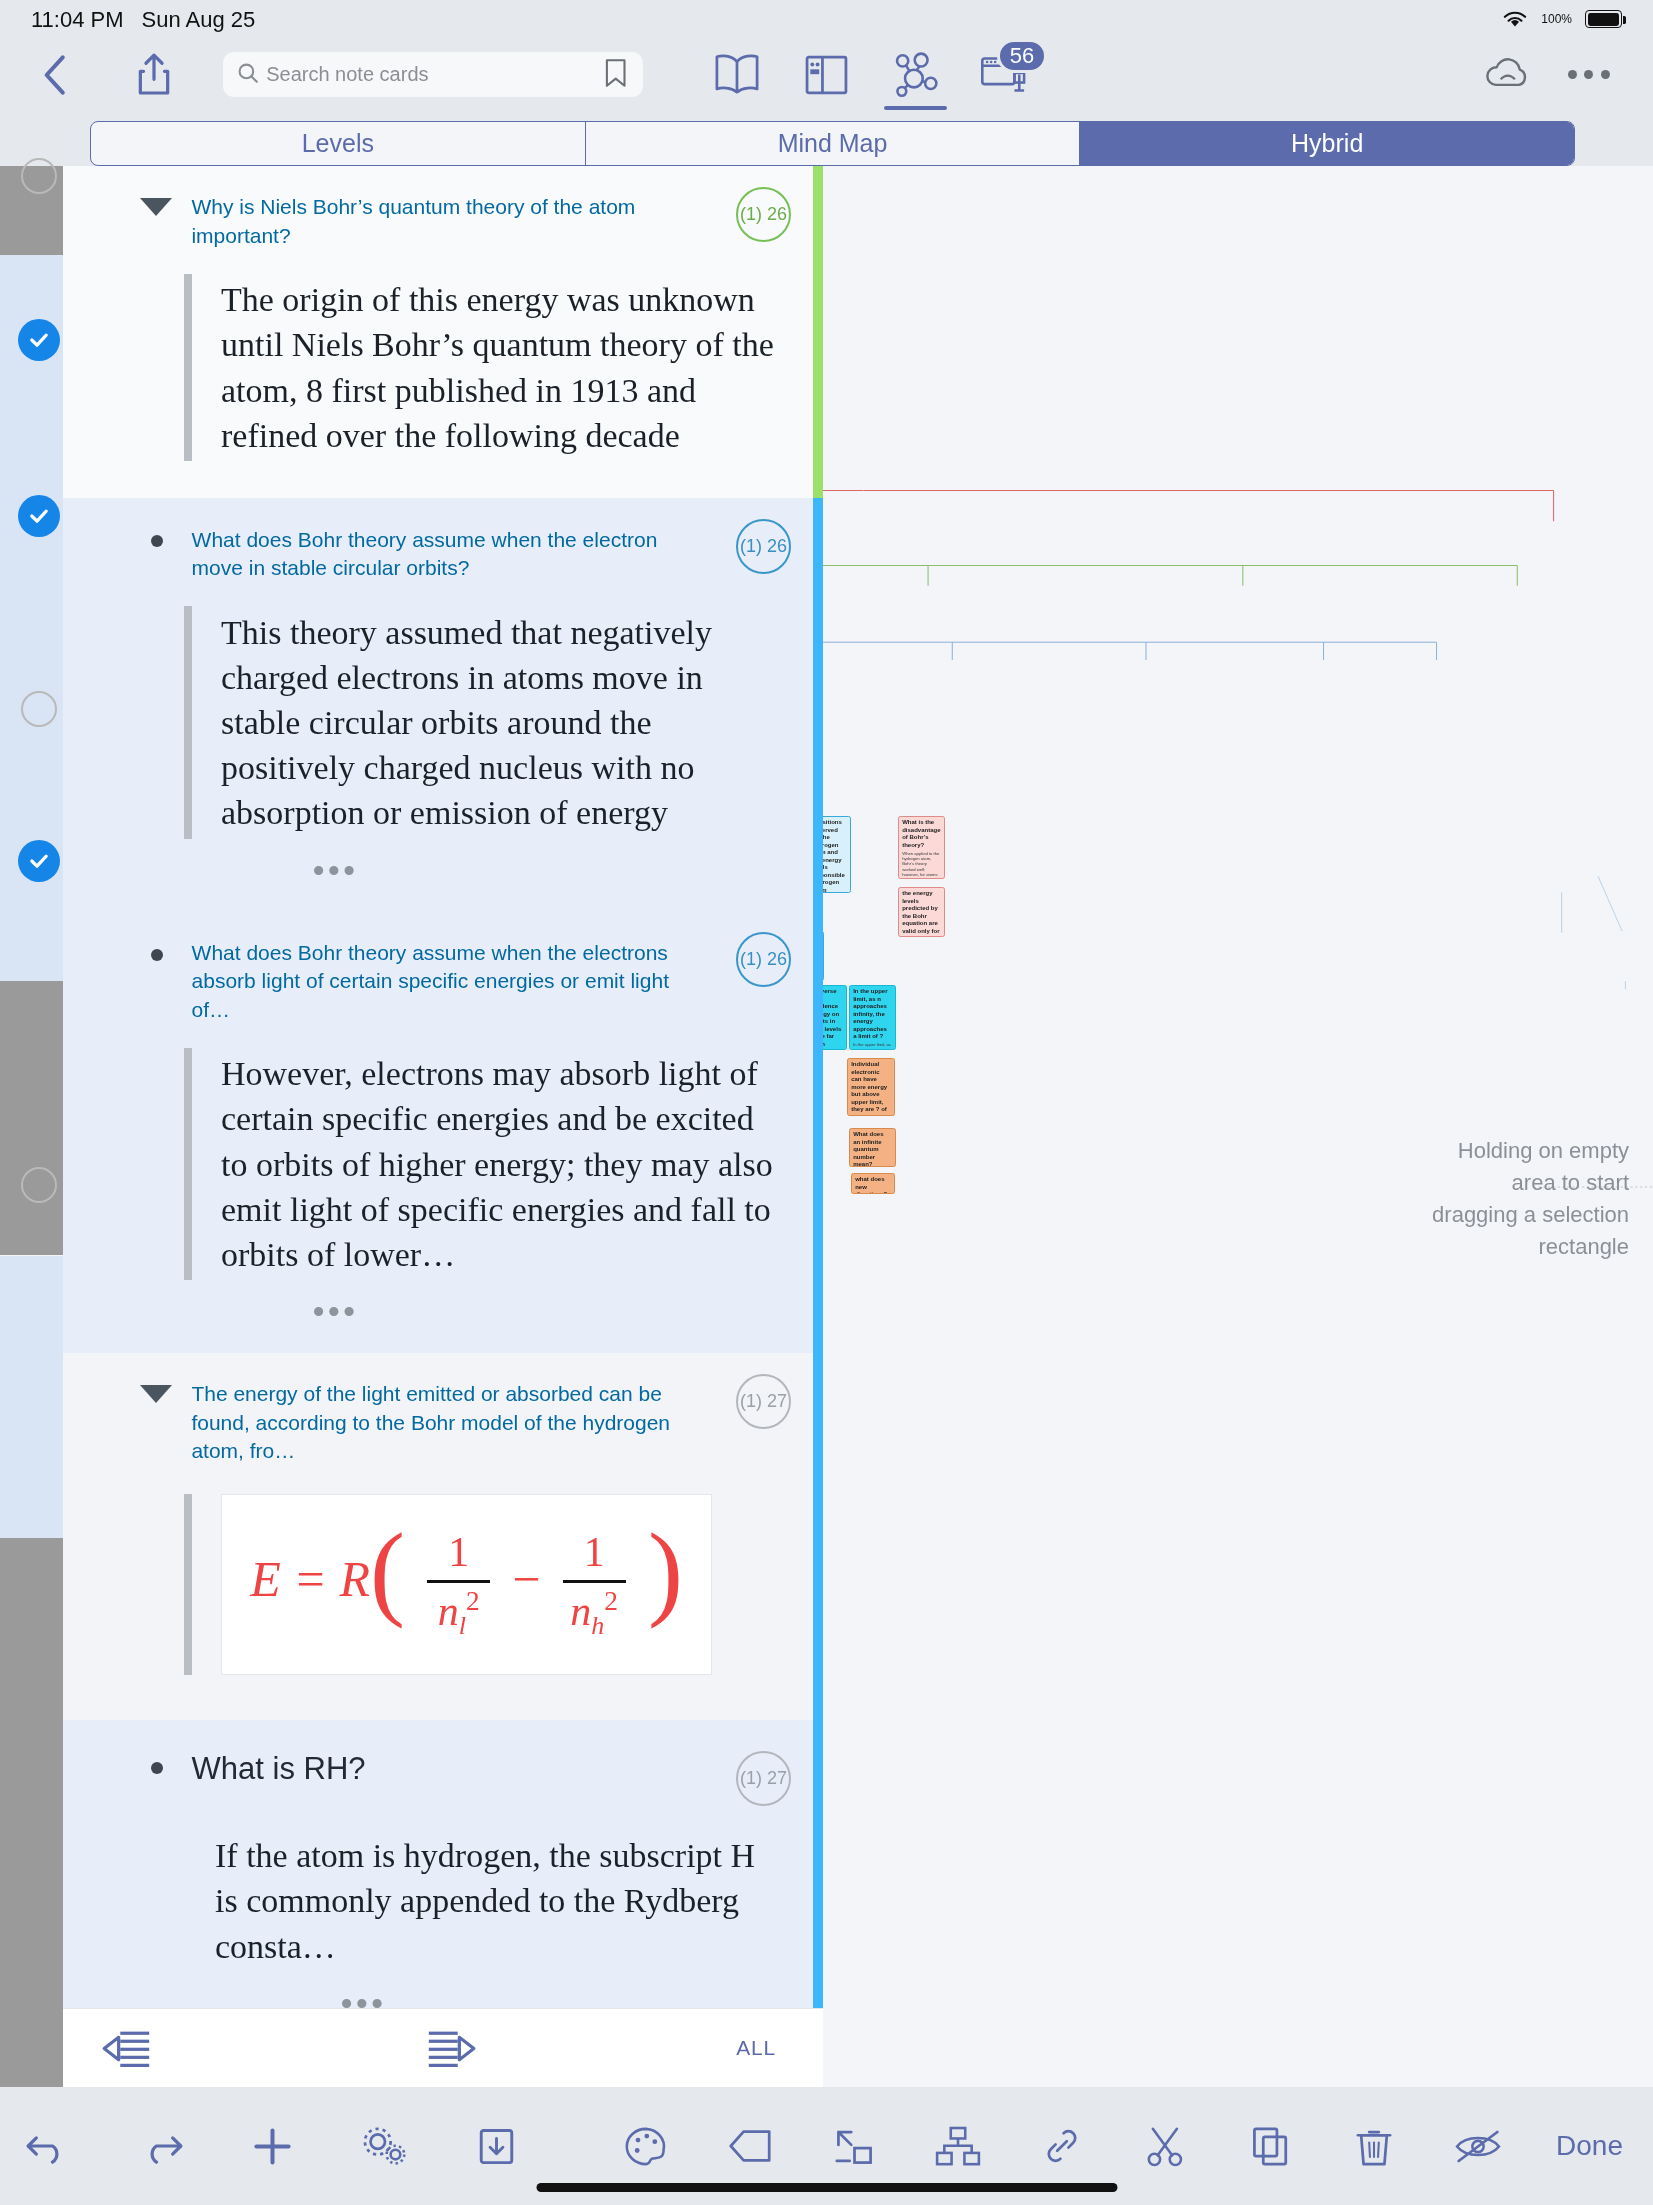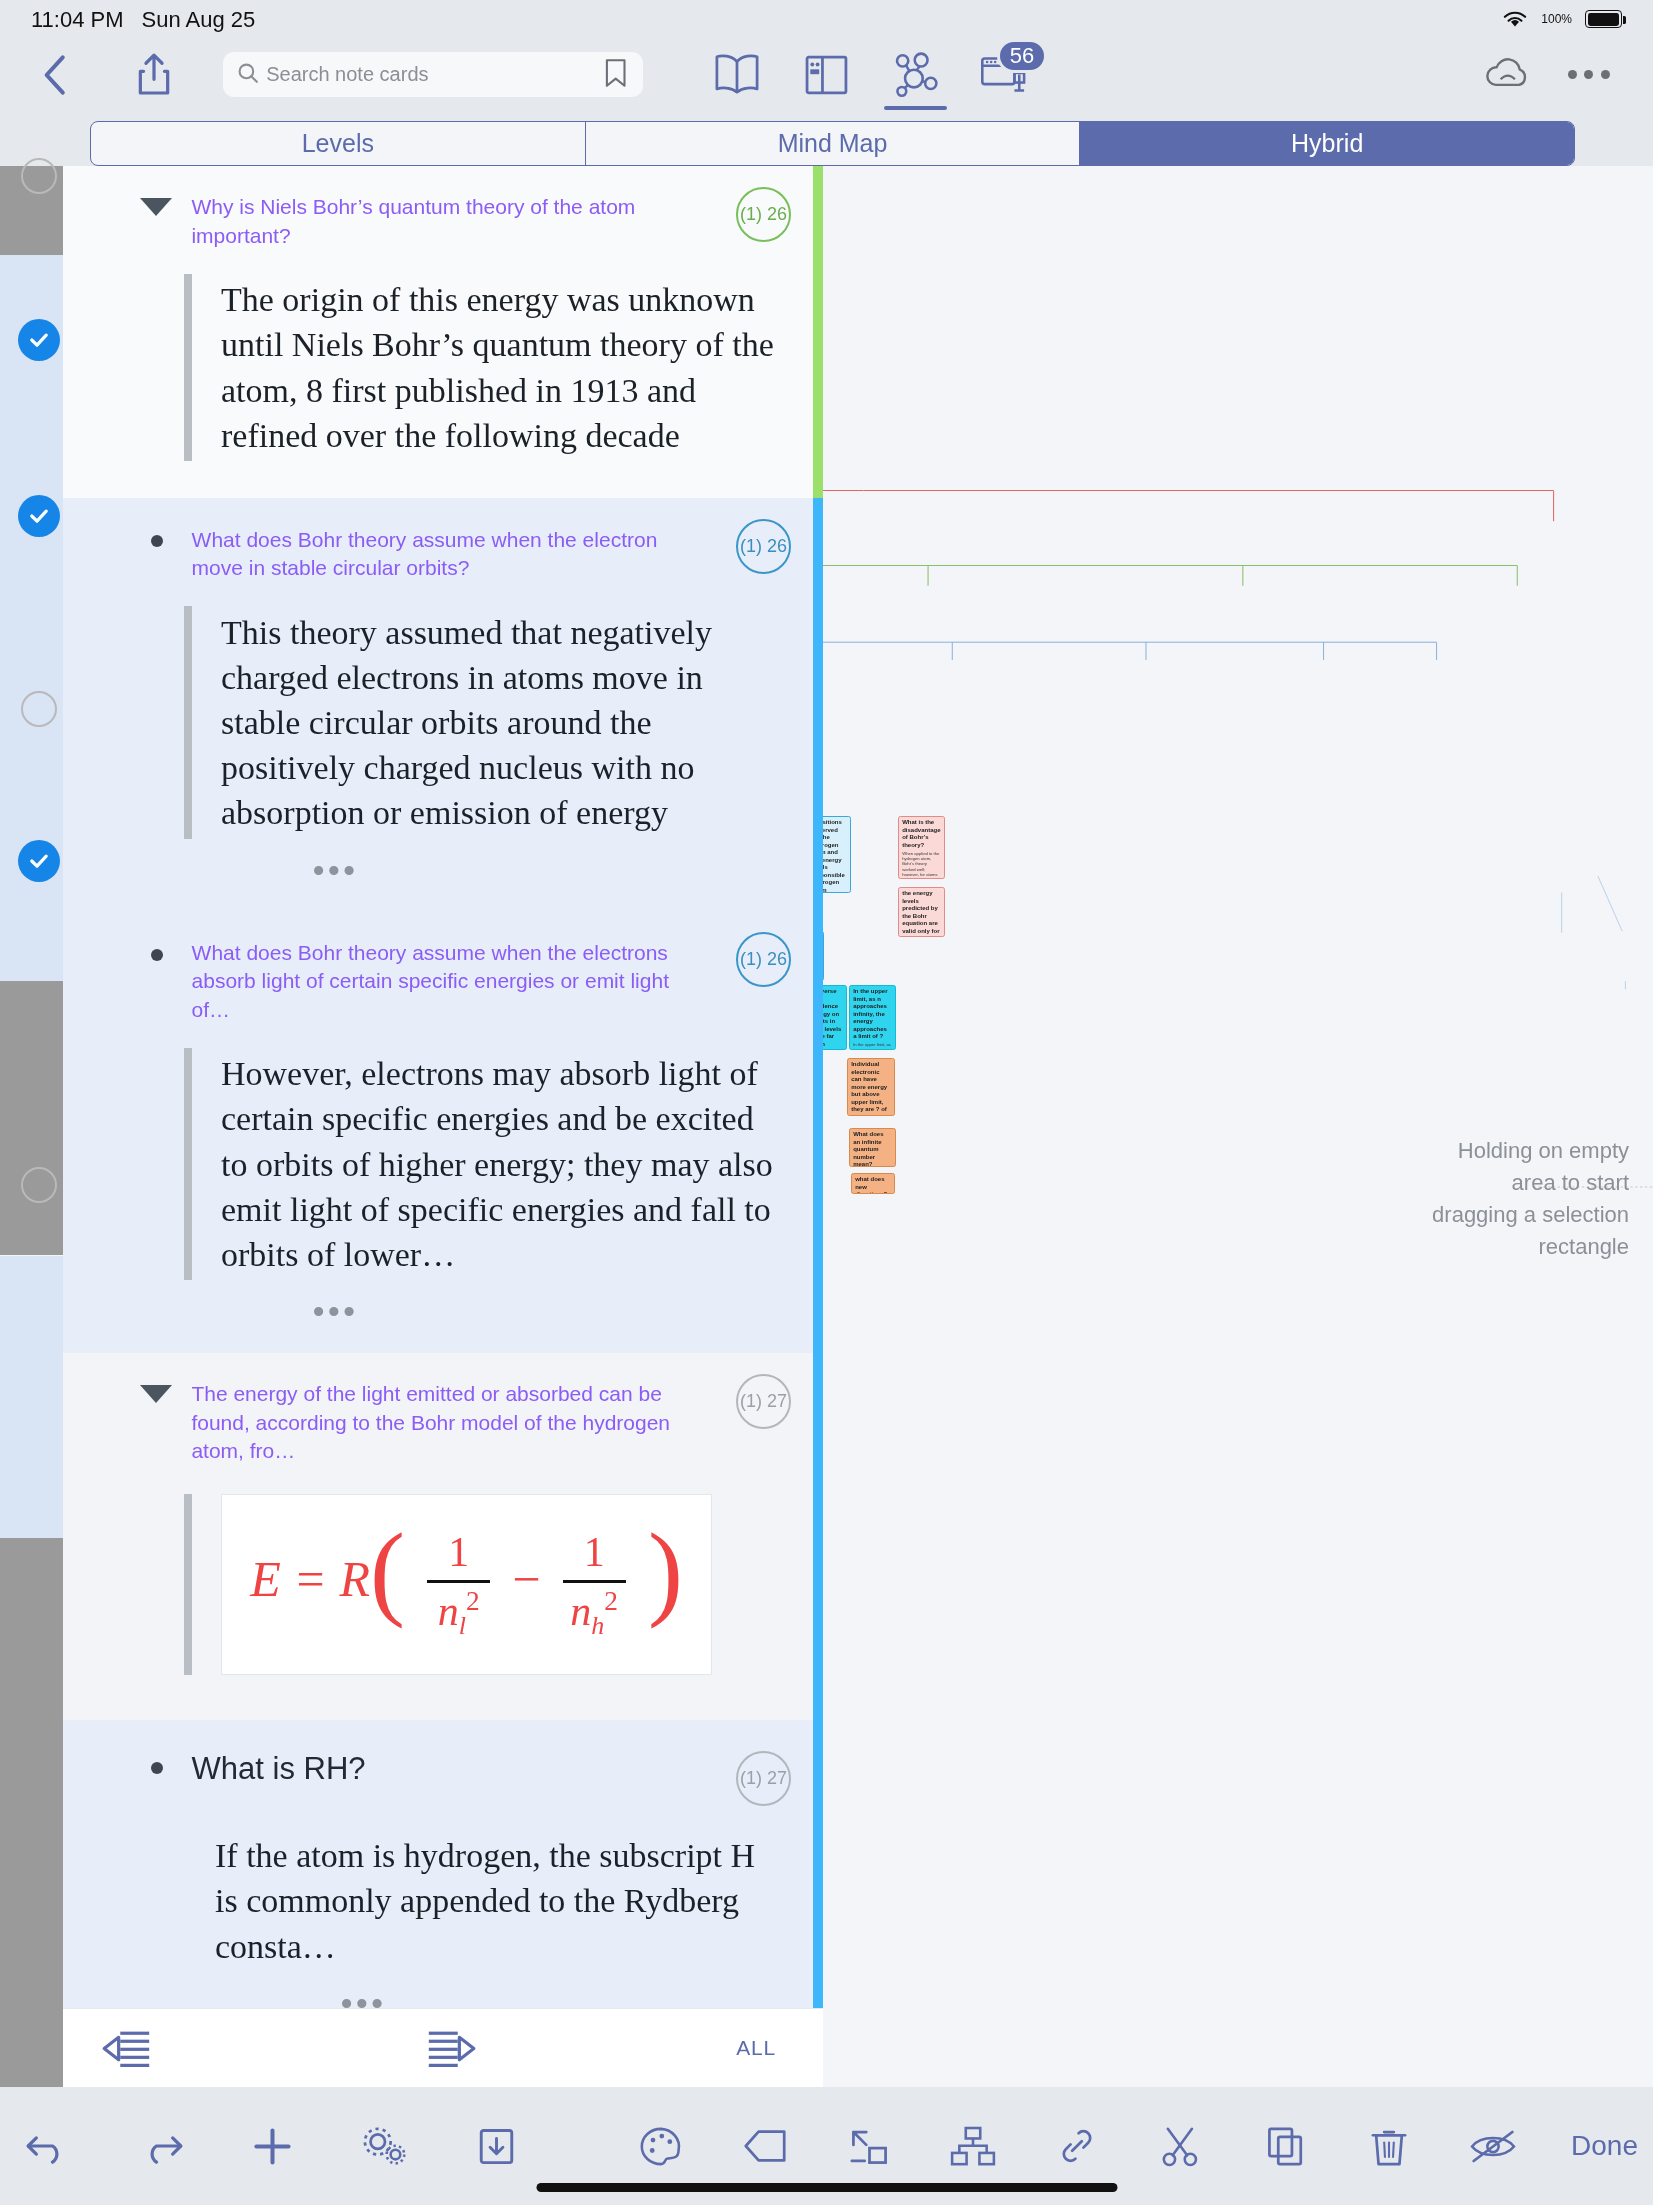--- a/index.html
+++ b/index.html
@@ -91,21 +91,21 @@
   
   .outline-col { position: absolute; left: 63px; top: 0; width: 760px; height: 1921px; overflow: hidden; }
   .ocard { position: relative; width: 760px; }
   .ocard .stripe { position: absolute; right: 0; top: 0; bottom: 0; width: 9.7px; }
   .ocard-head {
     display: flex; align-items: flex-start; padding: 27.4px 32px 0 77px; gap: 19.4px;
   }
   .tri { width: 0; height: 0; border-left: 16px solid transparent; border-right: 16px solid transparent;
          border-top: 18px solid #4a5560; margin-top: 4.8px; flex: none; }
   .bullet-dot { width: 12px; height: 12px; border-radius: 50%; background: #3e4650; margin: 9.7px 9.7px 0 10.5px; flex:none;}
-  .q-text { font-size: 21px; line-height: 1.35; color: #8b5cf6; flex: 1; padding-right: 16px; }
+  .q-text { font-size: 21px; line-height: 1.35; color: #0369a1; flex: 1; padding-right: 16px; }
   .q-text.big { font-size: 31px; color: #222a33; }
   .badge {
     flex: none; width: 55px; height: 55px; border-radius: 50%; display: flex; align-items: center;
     justify-content: center; font-size: 18px; margin-top: -6.5px;
   }
   .badge.green { border: 2.4px solid #78bf58; color: #6aad4d; }
   .badge.blue { border: 2.4px solid #3a96c9; color: #3a8fc0; }
   .badge.grey { border: 2.4px solid #b3b7bd; color: #9aa0a8; }
   .ans {
     margin: 24px 0 0 121px; border-left: 8px solid #b9bec4; padding: 3.2px 40px 3.2px 29px;
@@ -144,21 +144,21 @@
 
   
   .scrollthumb { position: absolute; right: 823px; top: 0; width: 6.5px; background: #3eb6fb; border-radius: 3.2px; }
 
   
   .bottombar {
     position: absolute; bottom: 0; left: 0; width: 1653px; height: 118px; background: #e5e9ed;
     display: flex; align-items: center;
   }
   .bb-left { display: flex; align-items: center; gap: 60px; padding-left: 22.6px; }
-  .bb-right { margin-left: auto; display: flex; align-items: center; gap: 52px; padding-right: 15px; }
+  .bb-right { margin-left: auto; display: flex; align-items: center; gap: 52px; padding-right: 30px; }
   .bb-ico { width: 52px; height: 52px; color: #5b6bab; display:flex; align-items:center; justify-content:center;}
   .done-btn { font-size: 28px; color: #5b6bab; }
   .homebar { position: absolute; bottom: 13px; left: 50%; transform: translateX(-50%); width: 581px; height: 9px; background: #111; border-radius: 4.8px; }
 
   
   .allrow {
     position: absolute; left: 63px; bottom: 118px; width: 760px; height: 79px; background: #fff;
     display: flex; align-items: center; border-top: 0.8px solid #e6e9ec;
   }
   .allrow .ai { width: 129px; display: flex; align-items: center; justify-content: center; color: #5b6bab; }

